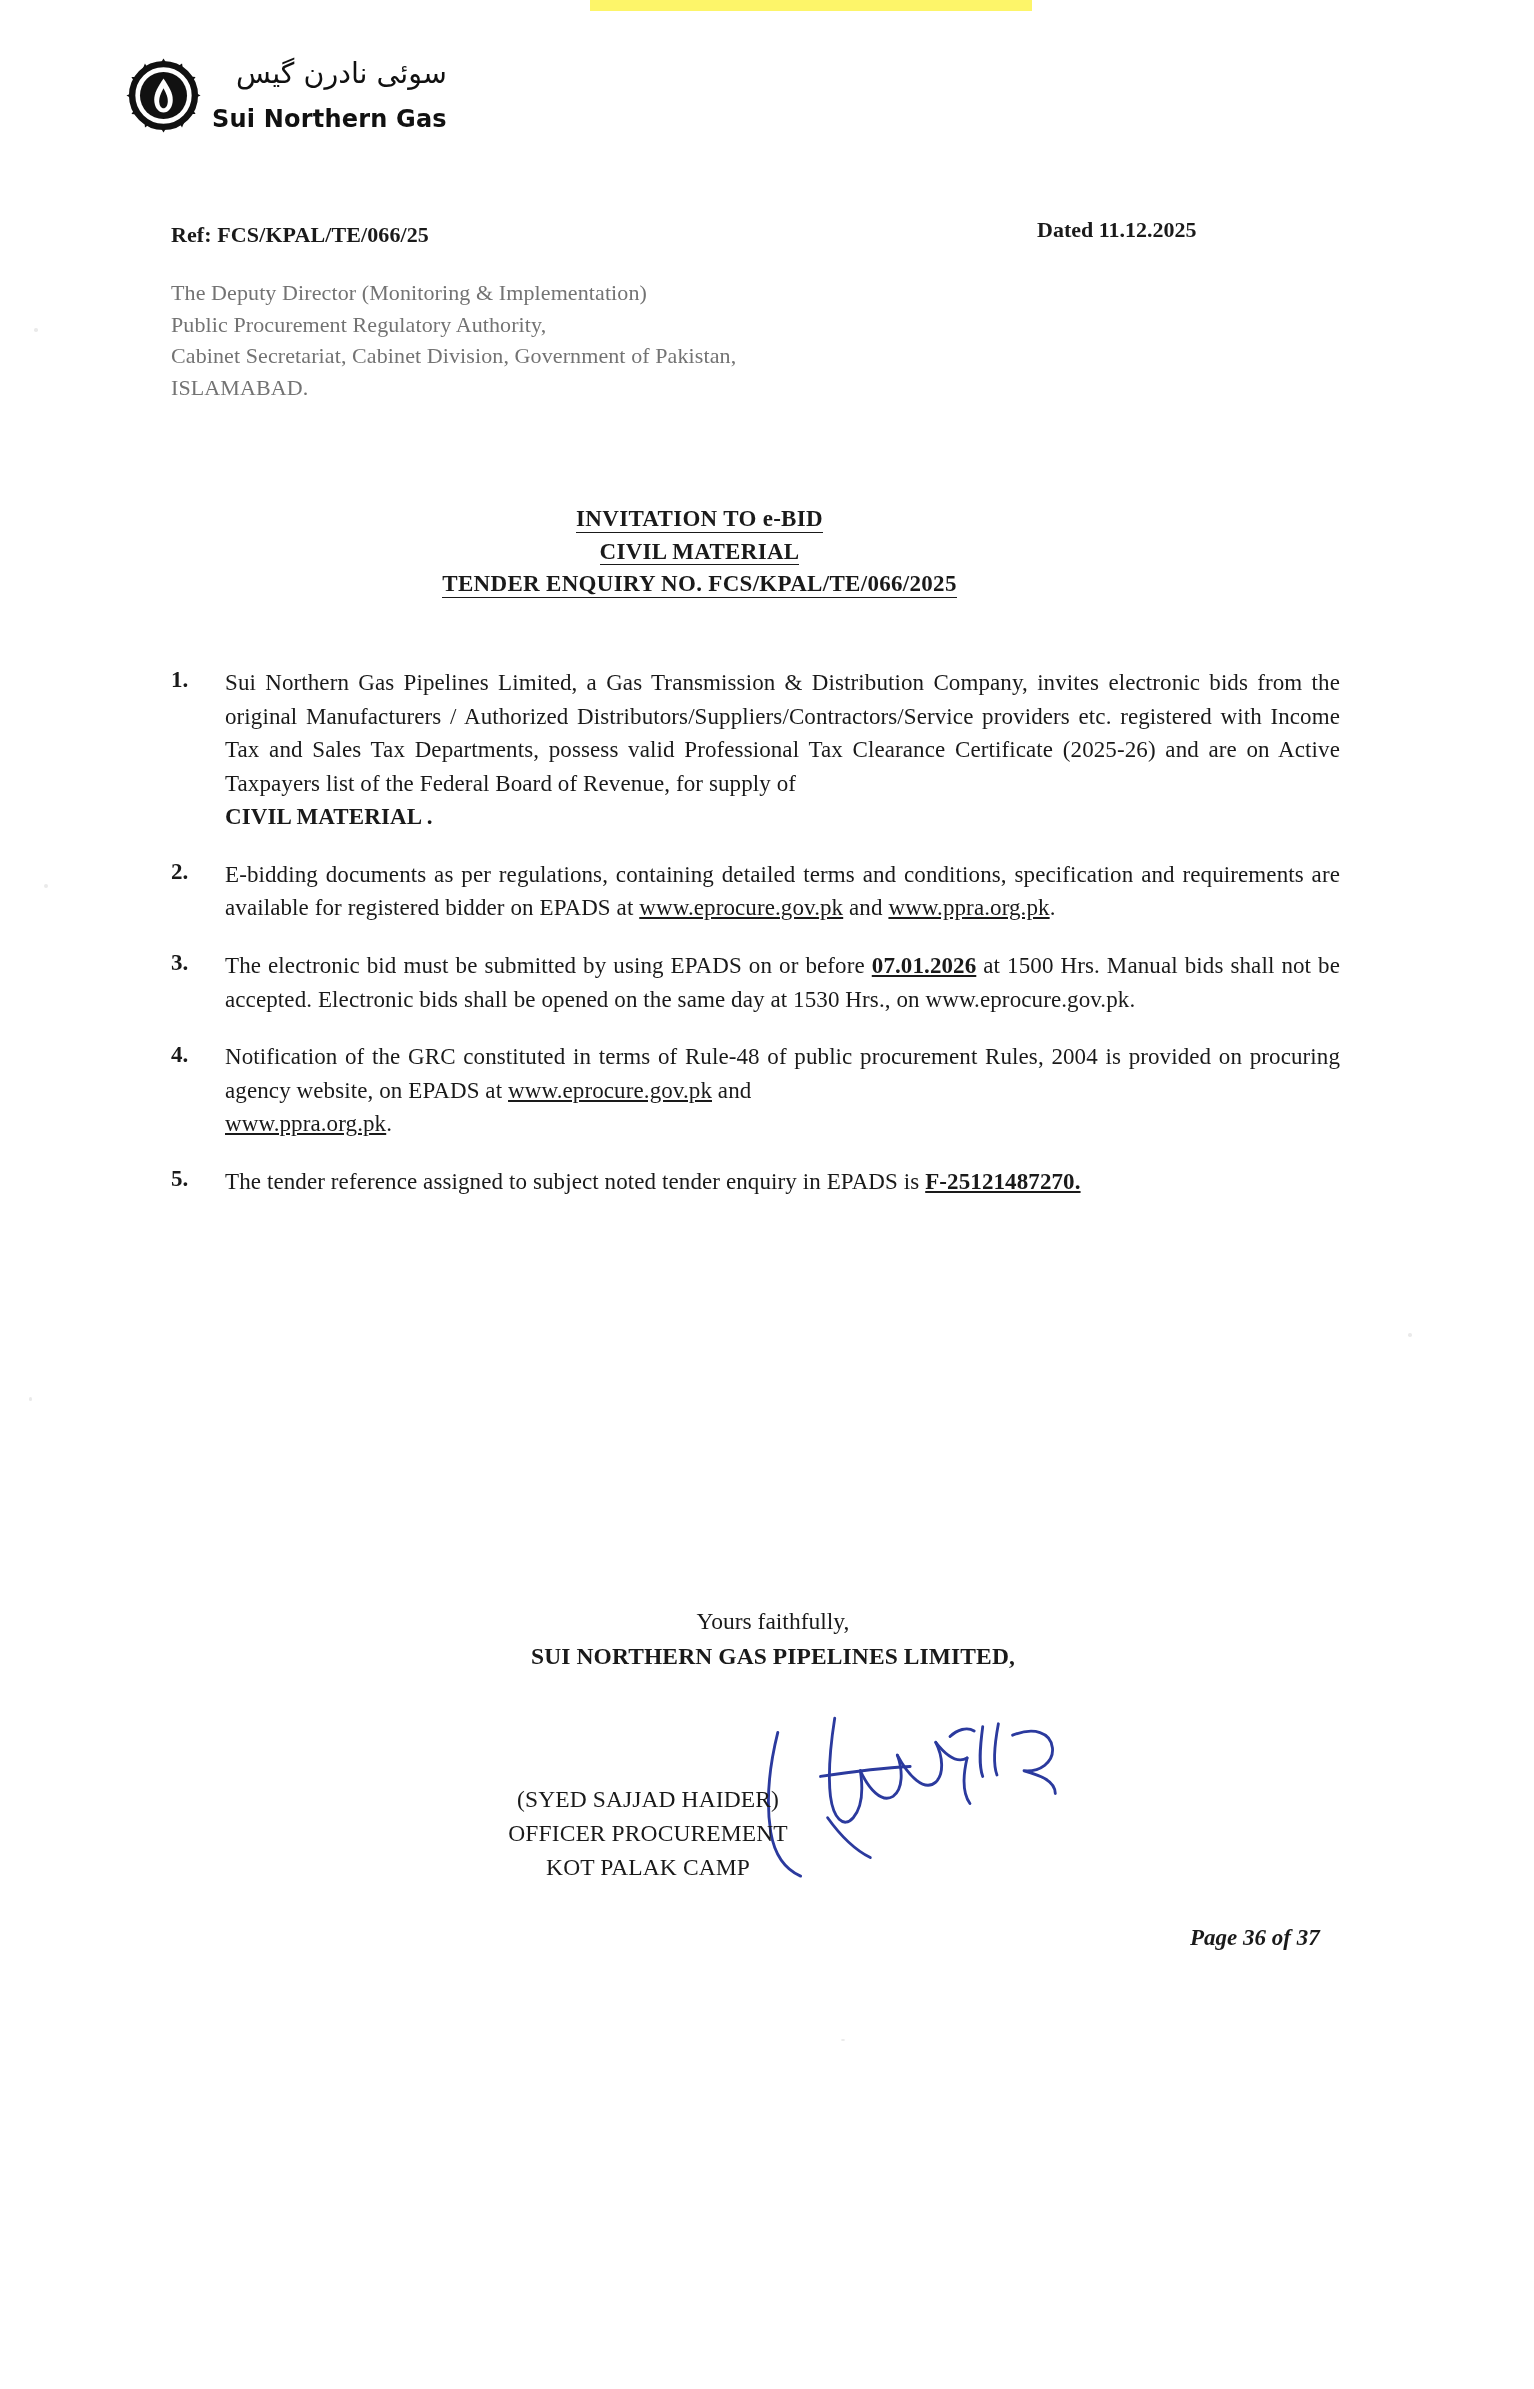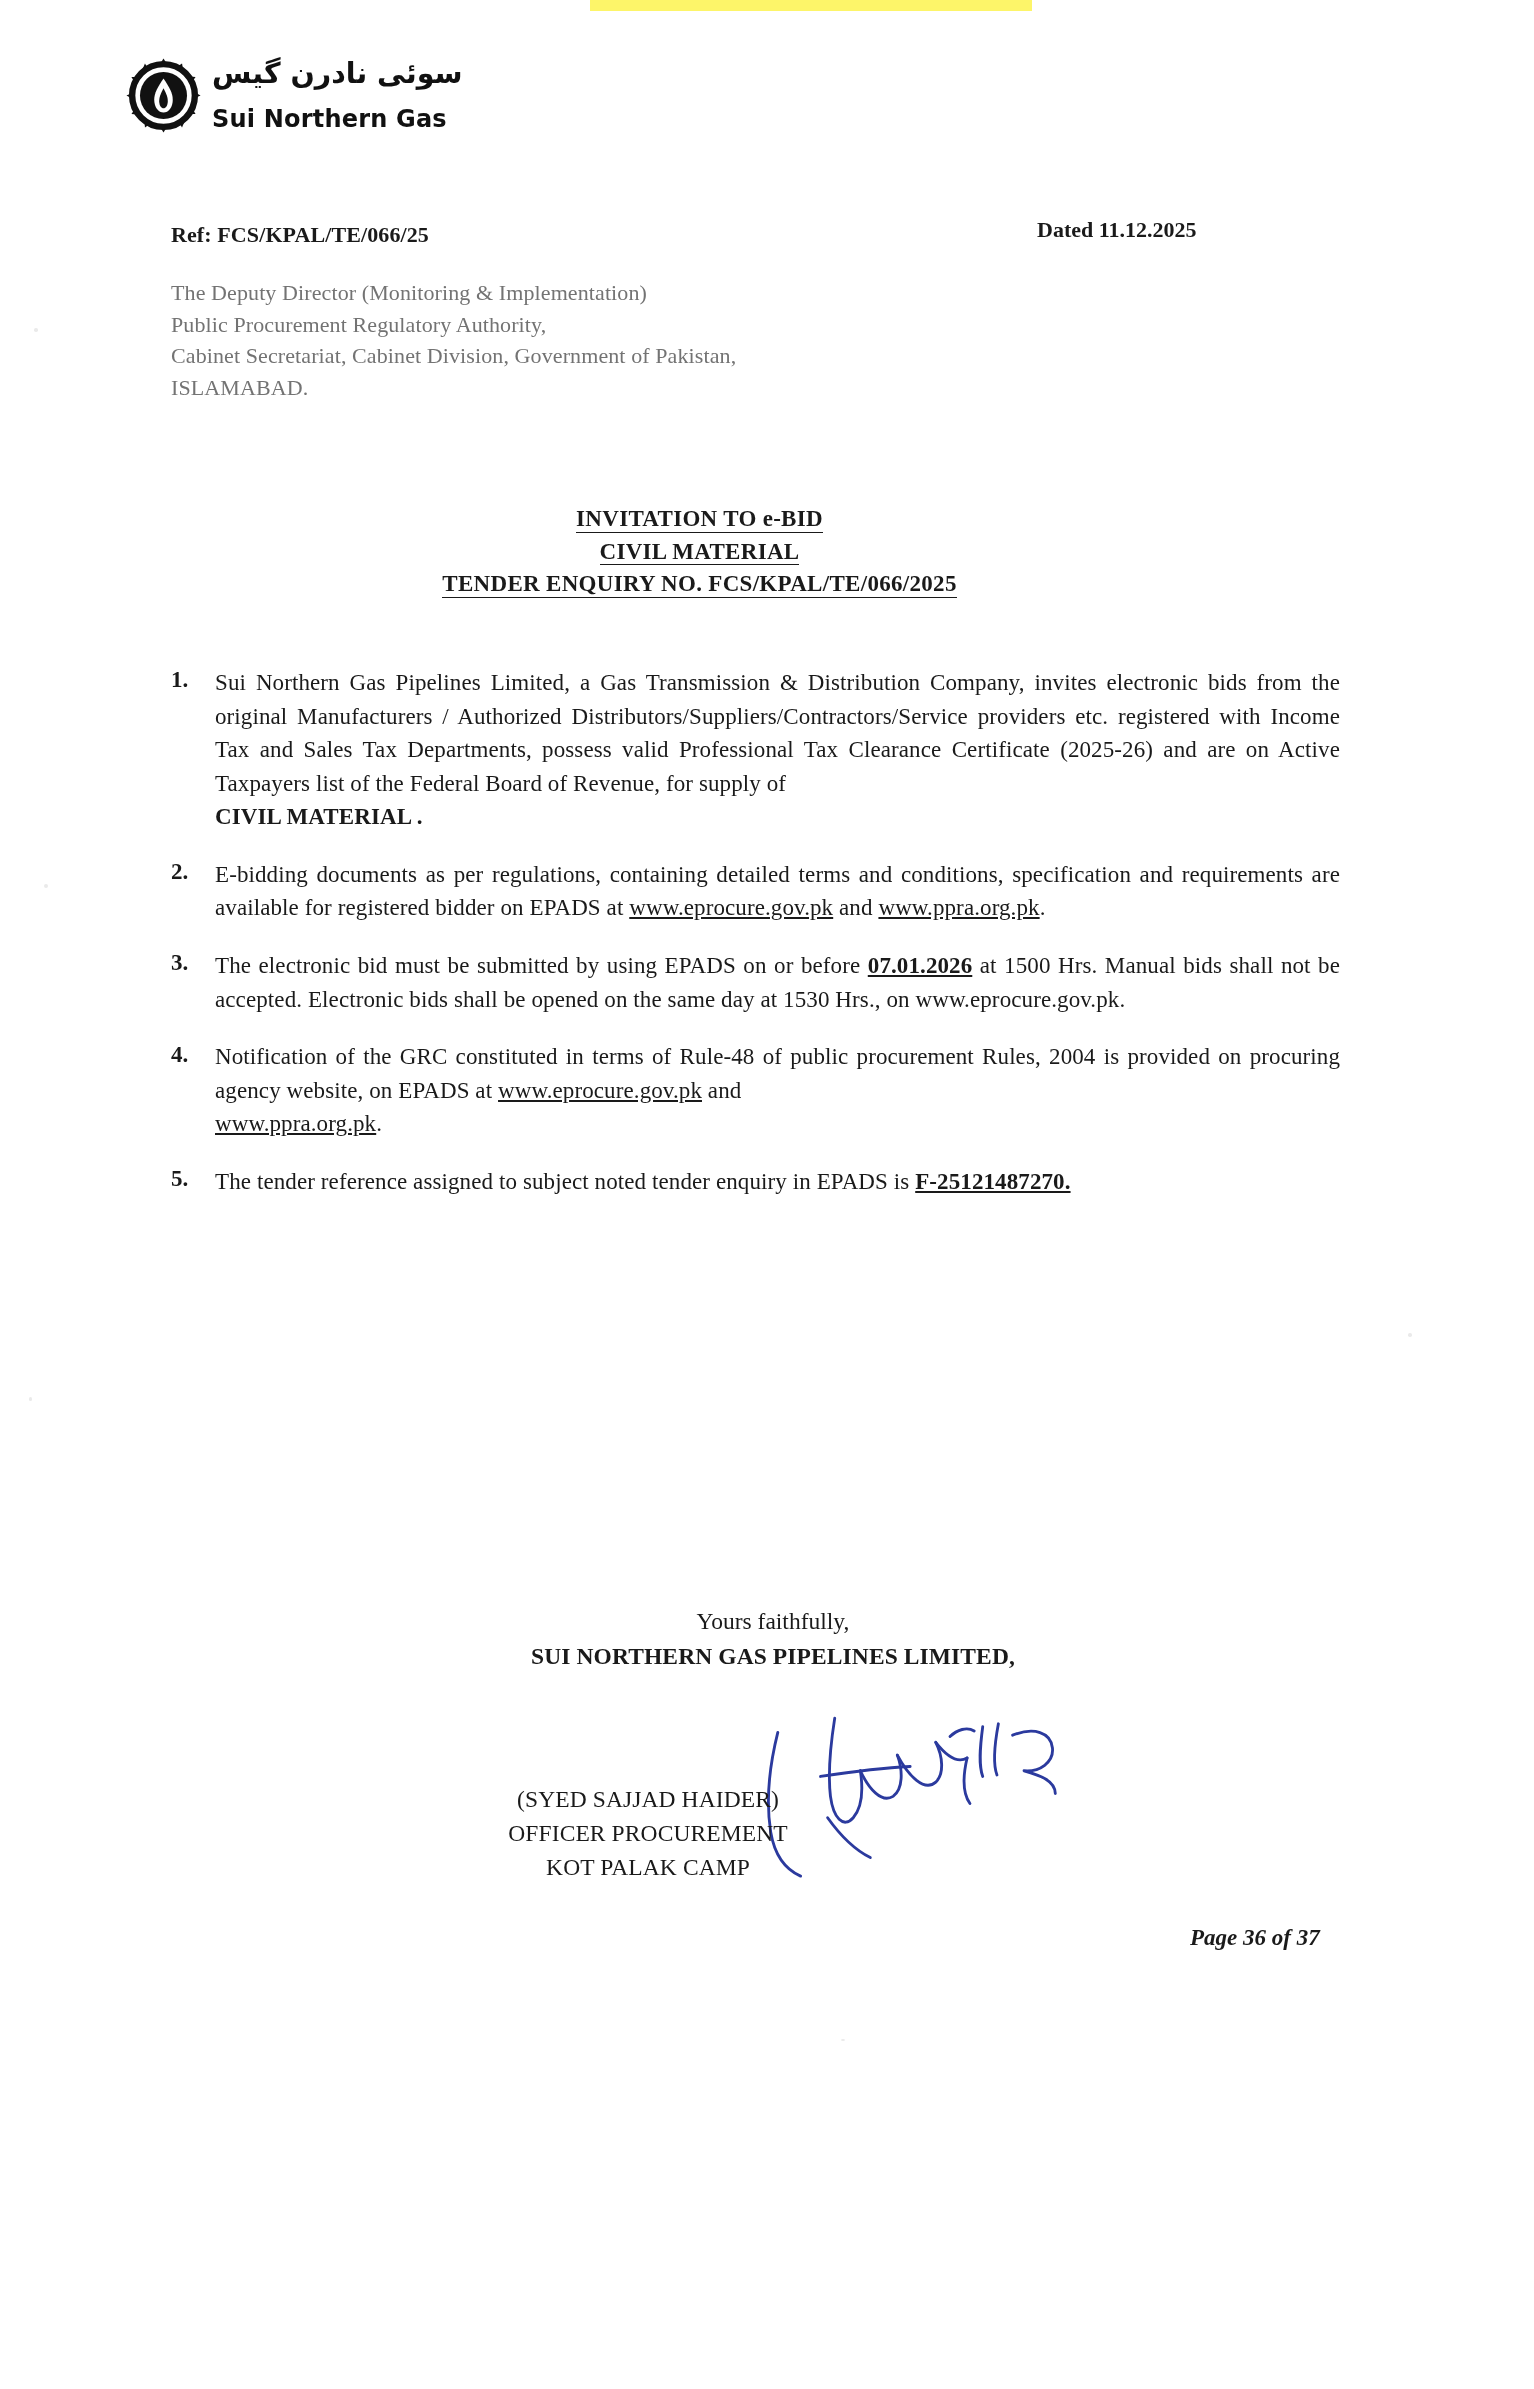--- a/index.html
+++ b/index.html
@@ -48,21 +48,21 @@
     flex: 0 0 auto;
   }
   .logo-mark svg { display: block; }
   .logo-text {
     margin-left: 10px;
     line-height: 1.0;
   }
   .logo-urdu {
     font-family: "DejaVu Sans", sans-serif;
     font-size: 28.5px;
-    font-weight: bold;
+    font-weight: normal;
     color: #111;
     direction: rtl;
     text-align: right;
     letter-spacing: 0px;
   }
   .logo-en {
     font-family: "DejaVu Sans", sans-serif;
     font-size: 24px;
     font-weight: bold;
     color: #111;
@@ -135,20 +135,21 @@
     font-weight: bold;
     text-align: left;
     padding-top: 1.4px;
   }
   .item-body {
     flex: 1 1 auto;
     font-size: 23px;
     line-height: 1.46;
     text-align: justify;
     letter-spacing: 0.1px;
+    margin-left: 10px;
   }
   .item-body.no-justify { text-align: left; }
   .u { text-decoration: underline; }
   .b { font-weight: bold; }
   .bu { font-weight: bold; text-decoration: underline; }
 
   
   .closing {
     position: absolute;
     top: 1604px;

